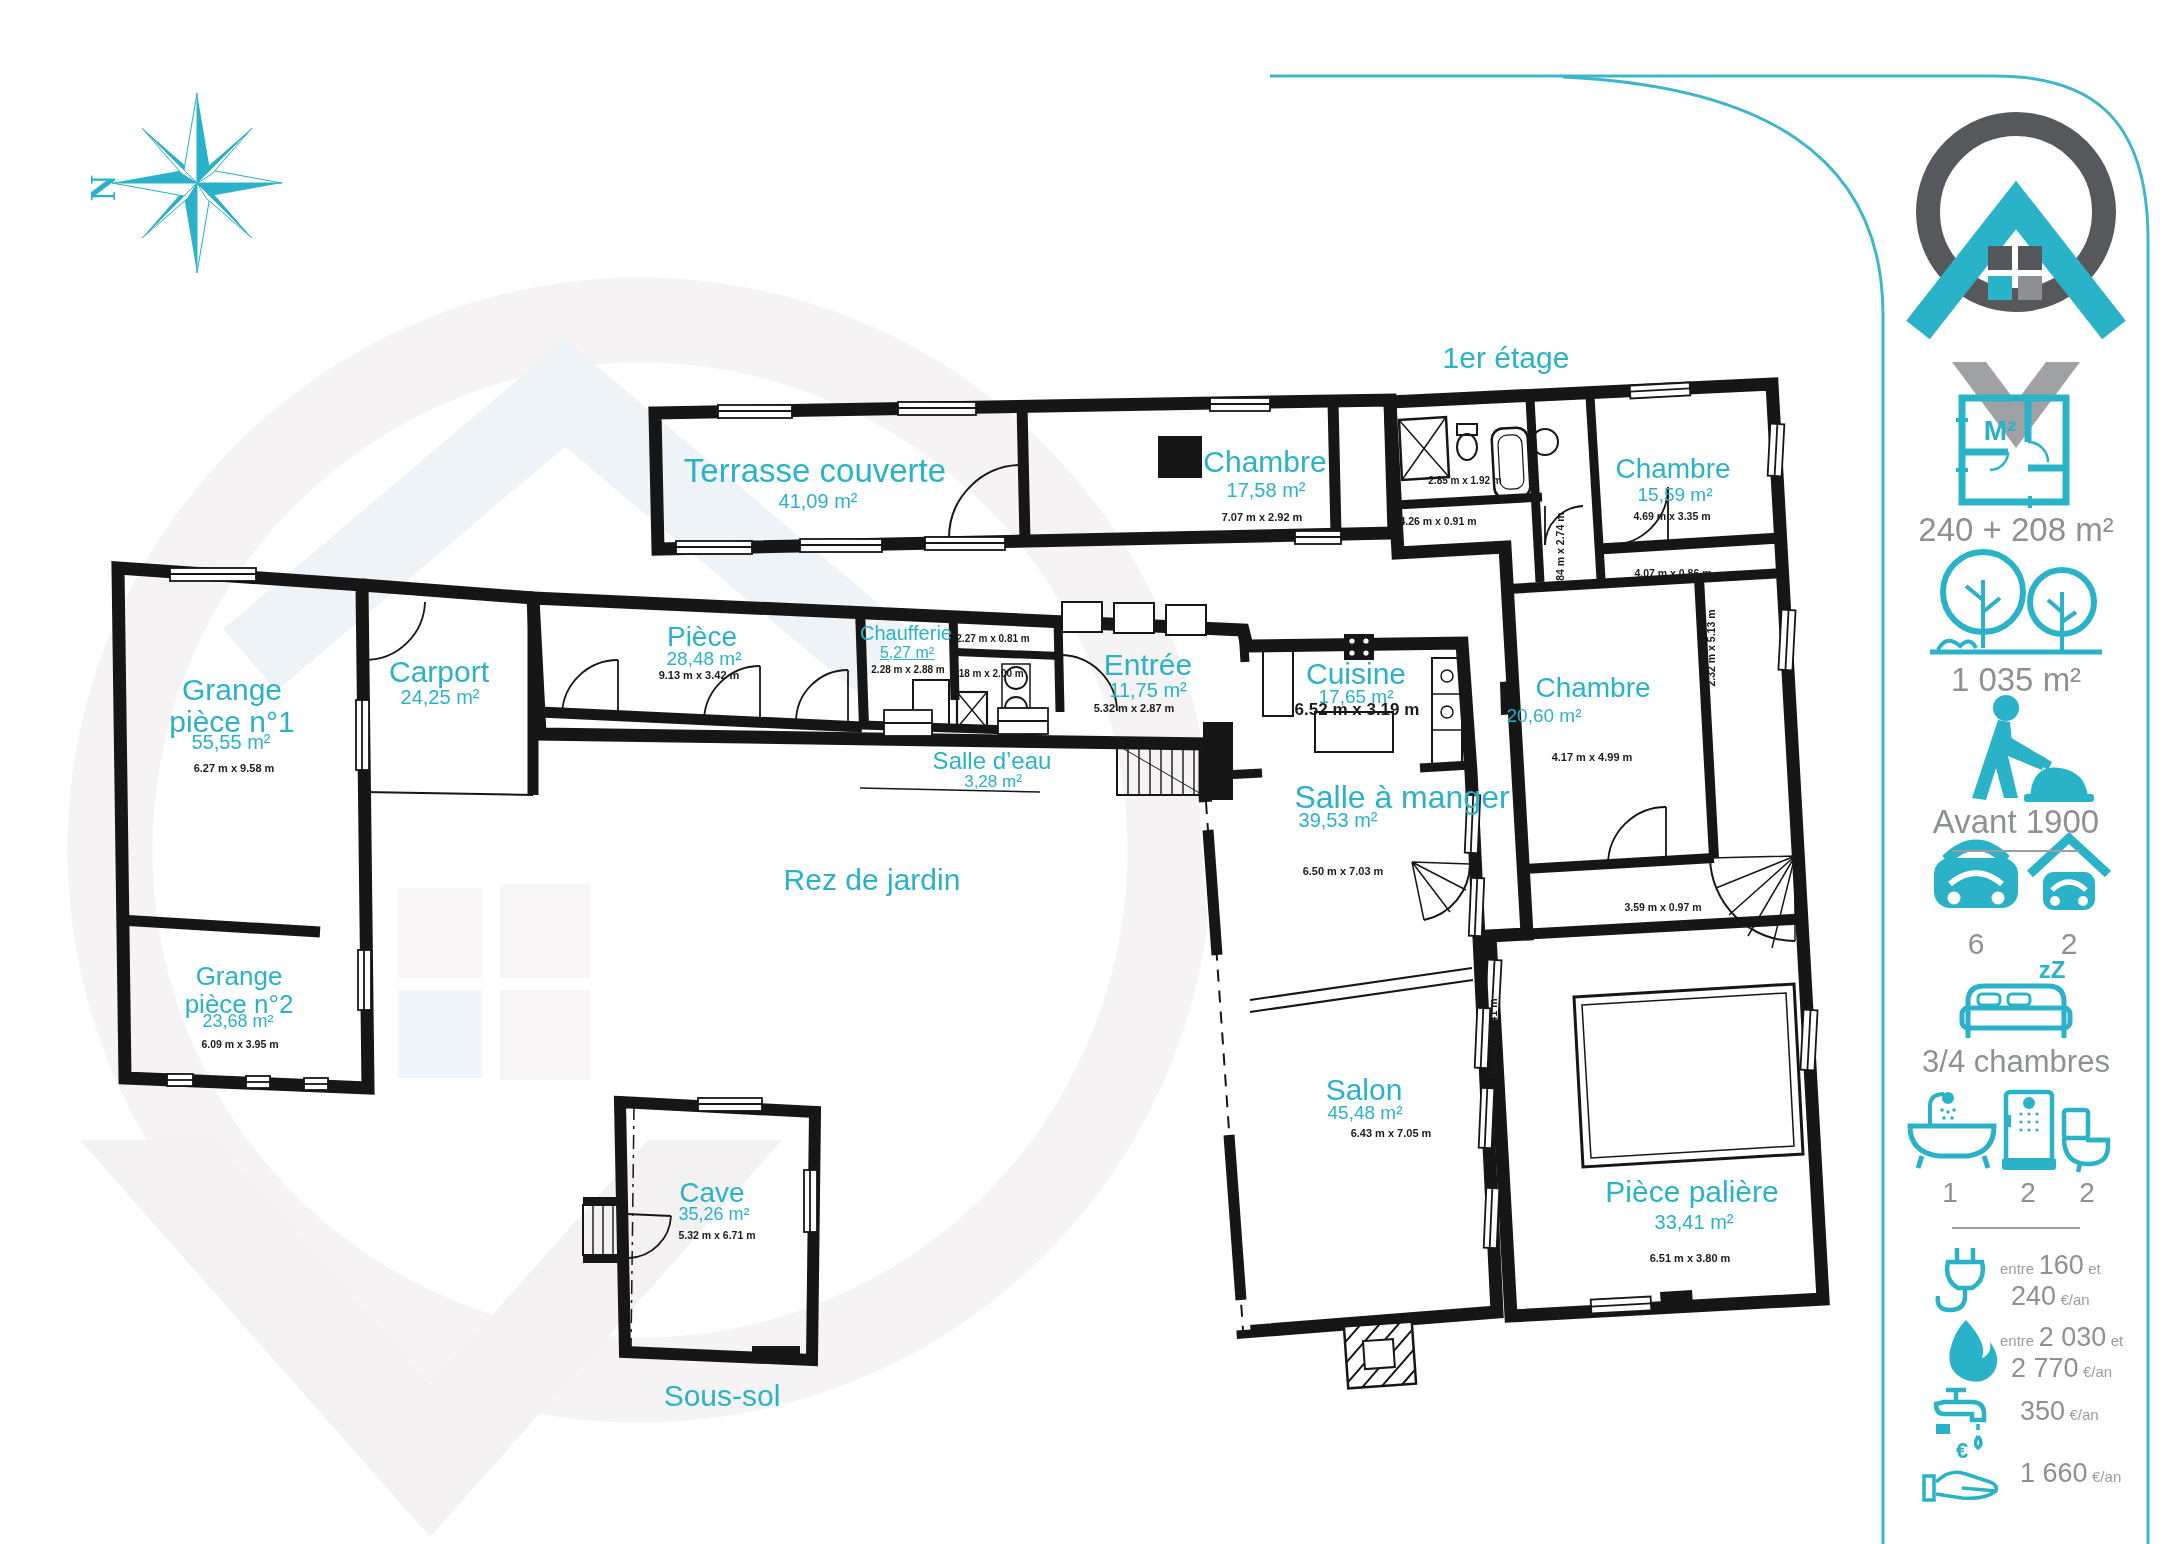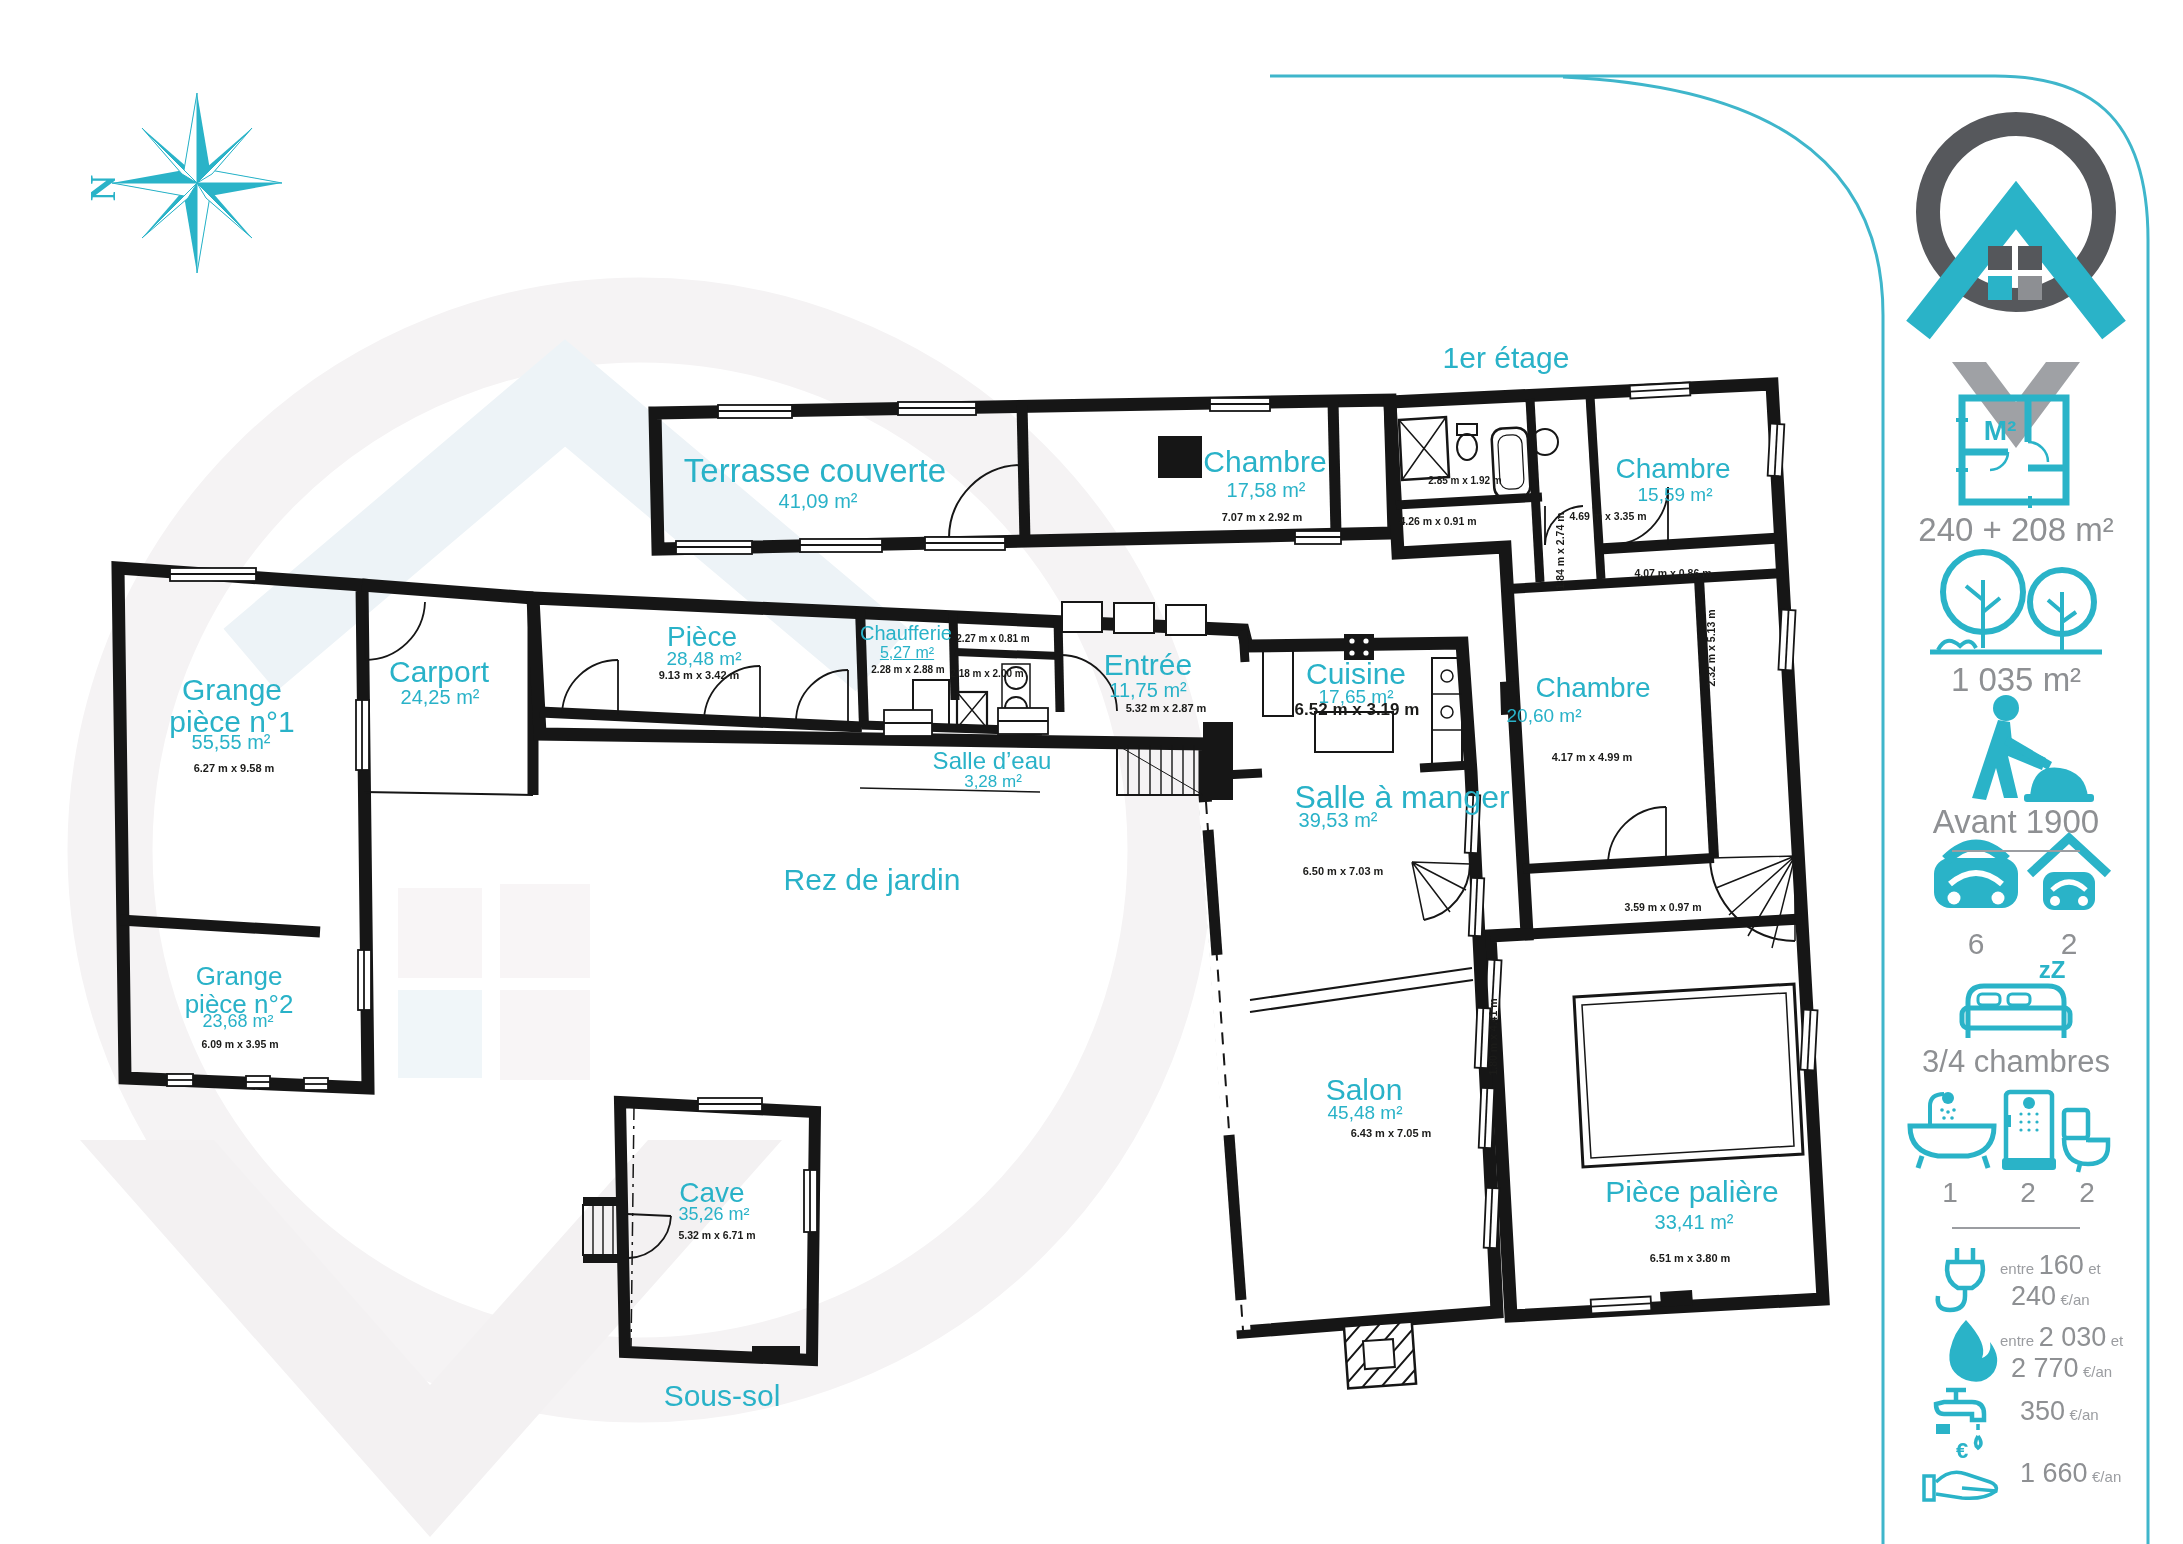--- a/index.html
+++ b/index.html
@@ -427,21 +427,21 @@
 
   <div class="lbl" style="left:815px;top:471px;font-size:33px;">Terrasse couverte</div>
   <div class="ra" style="left:818px;top:501px;font-size:20px;">41,09 m²</div>
 
   <div class="lbl" style="left:1265px;top:462px;font-size:30px;">Chambre</div>
   <div class="ra" style="left:1266px;top:490px;font-size:20px;">17,58 m²</div>
   <div class="dim" style="left:1262px;top:517px;font-size:11px;">7.07 m x 2.92 m</div>
 
   <div class="lbl" style="left:1673px;top:469px;font-size:28px;">Chambre</div>
   <div class="ra" style="left:1675px;top:495px;font-size:19px;">15,59 m²</div>
-  <div class="dim" style="left:1608px;top:516px;font-size:10.5px;">4.69 m x 3.35 m</div>
+  <div class="dim" style="left:1672px;top:516px;font-size:10.5px;">4.69 m x 3.35 m</div>
 
   <div class="lbl" style="left:1593px;top:688px;font-size:28px;">Chambre</div>
   <div class="ra" style="left:1544px;top:716px;font-size:19px;text-align:right;">20,60 m²</div>
   <div class="dim" style="left:1592px;top:757px;font-size:11px;">4.17 m x 4.99 m</div>
 
   <div class="lbl" style="left:1692px;top:1192px;font-size:30px;">Pièce palière</div>
   <div class="ra" style="left:1694px;top:1222px;font-size:20px;">33,41 m²</div>
   <div class="dim" style="left:1690px;top:1258px;font-size:11px;">6.51 m x 3.80 m</div>
 
   <div class="lbl" style="left:232px;top:706px;font-size:30px;">Grange
@@ -455,21 +455,21 @@
   <div class="lbl" style="left:702px;top:637px;font-size:28px;">Pièce</div>
   <div class="ra" style="left:704px;top:659px;font-size:19px;">28,48 m²</div>
   <div class="dim" style="left:699px;top:675px;font-size:11px;">9.13 m x 3.42 m</div>
 
   <div class="lbl" style="left:906px;top:634px;font-size:20px;">Chaufferie</div>
   <div class="ra" style="left:907px;top:653px;font-size:16px;text-decoration:underline;">5,27 m²</div>
   <div class="dim" style="left:908px;top:669px;font-size:10px;">2.28 m x 2.88 m</div>
 
   <div class="lbl" style="left:1148px;top:665px;font-size:30px;">Entrée</div>
   <div class="ra" style="left:1148px;top:690px;font-size:20px;">11,75 m²</div>
-  <div class="dim" style="left:1134px;top:708px;font-size:11px;margin-left:32px;">5.32 m x 2.87 m</div>
+  <div class="dim" style="left:1134px;top:708px;font-size:11px;">5.32 m x 2.87 m</div>
 
   <div class="lbl" style="left:1356px;top:674px;font-size:30px;">Cuisine</div>
   <div class="ra" style="left:1356px;top:697px;font-size:19px;">17,65 m²</div>
   <div class="dim" style="left:1357px;top:710px;font-size:17px;">6.52 m x 3.19 m</div>
 
   <div class="lbl" style="left:992px;top:761px;font-size:24px;">Salle d’eau</div>
   <div class="ra" style="left:993px;top:782px;font-size:17px;">3,28 m²</div>
 
   <div class="lbl" style="left:1402px;top:797px;font-size:32px;text-align:right;">Salle à manger</div>
   <div class="ra" style="left:1338px;top:820px;font-size:20px;">39,53 m²</div>

